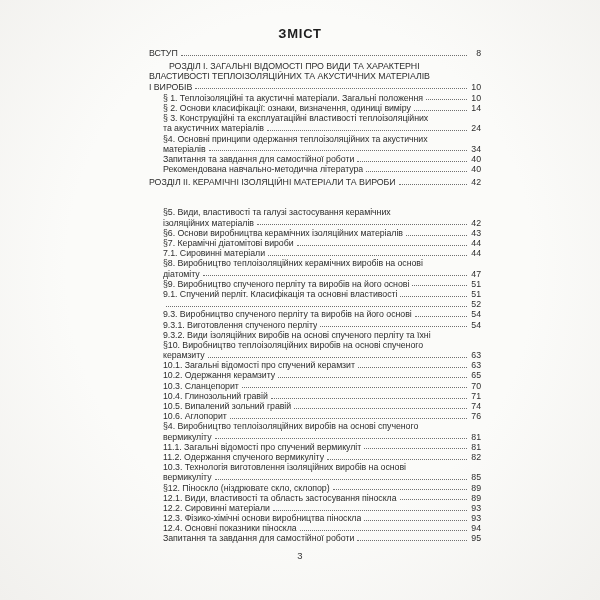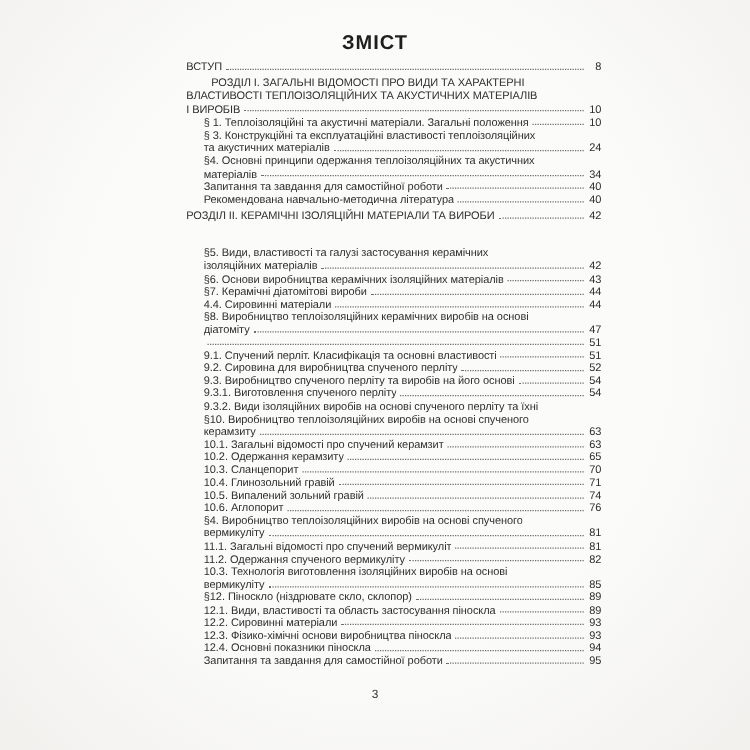--- a/index.html
+++ b/index.html
@@ -8,21 +8,21 @@
     background:#e9e9e6;
     font-family:"Liberation Sans", sans-serif;
   }
   .page {
     position:relative; width:600px; height:600px; overflow:hidden;
     background: radial-gradient(ellipse at 50% 45%, #fbfbf9 55%, #f1f0ed 100%);
     color:#2d2d2d;
   }
   .title {
     position:absolute; top:26px; left:0; width:600px;
-    text-align:center; font-weight:bold; font-size:16px;
+    text-align:center; font-weight:bold; font-size:13px;
     letter-spacing:0.8px; color:#1e1e1e;
   }
   .toc {
     position:absolute; left:149px; top:48px; width:332px;
   }
   .toc-row {
     display:flex; align-items:baseline;
     font-size:8.8px; line-height:10.2px; height:10.2px;
     letter-spacing:-0.05px; white-space:nowrap;
     color:#2e2e2e;
@@ -61,20 +61,25 @@
         <span class="toc-text">І ВИРОБІВ</span>
         <span class="leader"></span>
         <span class="toc-page">10</span>
       </div>
       <div class="toc-row ind" style="margin-top: 1px;">
         <span class="toc-text">§ 1. Теплоізоляційні та акустичні матеріали. Загальні положення</span>
         <span class="leader"></span>
         <span class="toc-page">10</span>
       </div>
       <div class="toc-row ind">
+        <span class="toc-text">§ 2. Основи класифікації:  ознаки, визначення, одиниці виміру</span>
+        <span class="leader"></span>
+        <span class="toc-page">14</span>
+      </div>
+      <div class="toc-row ind">
         <span class="toc-text">§ 3. Конструкційні та експлуатаційні властивості теплоізоляційних</span>
       </div>
       <div class="toc-row ind">
         <span class="toc-text">та акустичних матеріалів</span>
         <span class="leader"></span>
         <span class="toc-page">24</span>
       </div>
       <div class="toc-row ind">
         <span class="toc-text">§4. Основні принципи одержання теплоізоляційних  та акустичних</span>
       </div>
@@ -110,43 +115,43 @@
         <span class="toc-text">§6. Основи виробництва керамічних ізоляційних матеріалів</span>
         <span class="leader"></span>
         <span class="toc-page">43</span>
       </div>
       <div class="toc-row ind">
         <span class="toc-text">§7. Керамічні діатомітові вироби</span>
         <span class="leader"></span>
         <span class="toc-page">44</span>
       </div>
       <div class="toc-row ind">
-        <span class="toc-text">4.4. Сировинні матеріали</span>
+        <span class="toc-text">7.1. Сировинні матеріали</span>
         <span class="leader"></span>
         <span class="toc-page">44</span>
       </div>
       <div class="toc-row ind">
         <span class="toc-text">§8. Виробництво теплоізоляційних керамічних виробів на основі</span>
       </div>
       <div class="toc-row ind">
         <span class="toc-text">діатоміту</span>
         <span class="leader"></span>
         <span class="toc-page">47</span>
       </div>
       <div class="toc-row ind">
+        <span class="toc-text">§9. Виробництво спученого перліту та виробів на його основі</span>
         <span class="leader"></span>
         <span class="toc-page">51</span>
       </div>
       <div class="toc-row ind">
         <span class="toc-text">9.1. Спучений перліт. Класифікація та основні властивості</span>
         <span class="leader"></span>
         <span class="toc-page">51</span>
       </div>
       <div class="toc-row ind">
-        <span class="toc-text">9.2. Сировина для виробництва спученого перліту</span>
         <span class="leader"></span>
         <span class="toc-page">52</span>
       </div>
       <div class="toc-row ind">
         <span class="toc-text">9.3. Виробництво спученого перліту та виробів на його основі</span>
         <span class="leader"></span>
         <span class="toc-page">54</span>
       </div>
       <div class="toc-row ind">
         <span class="toc-text">9.3.1. Виготовлення спученого перліту</span>

